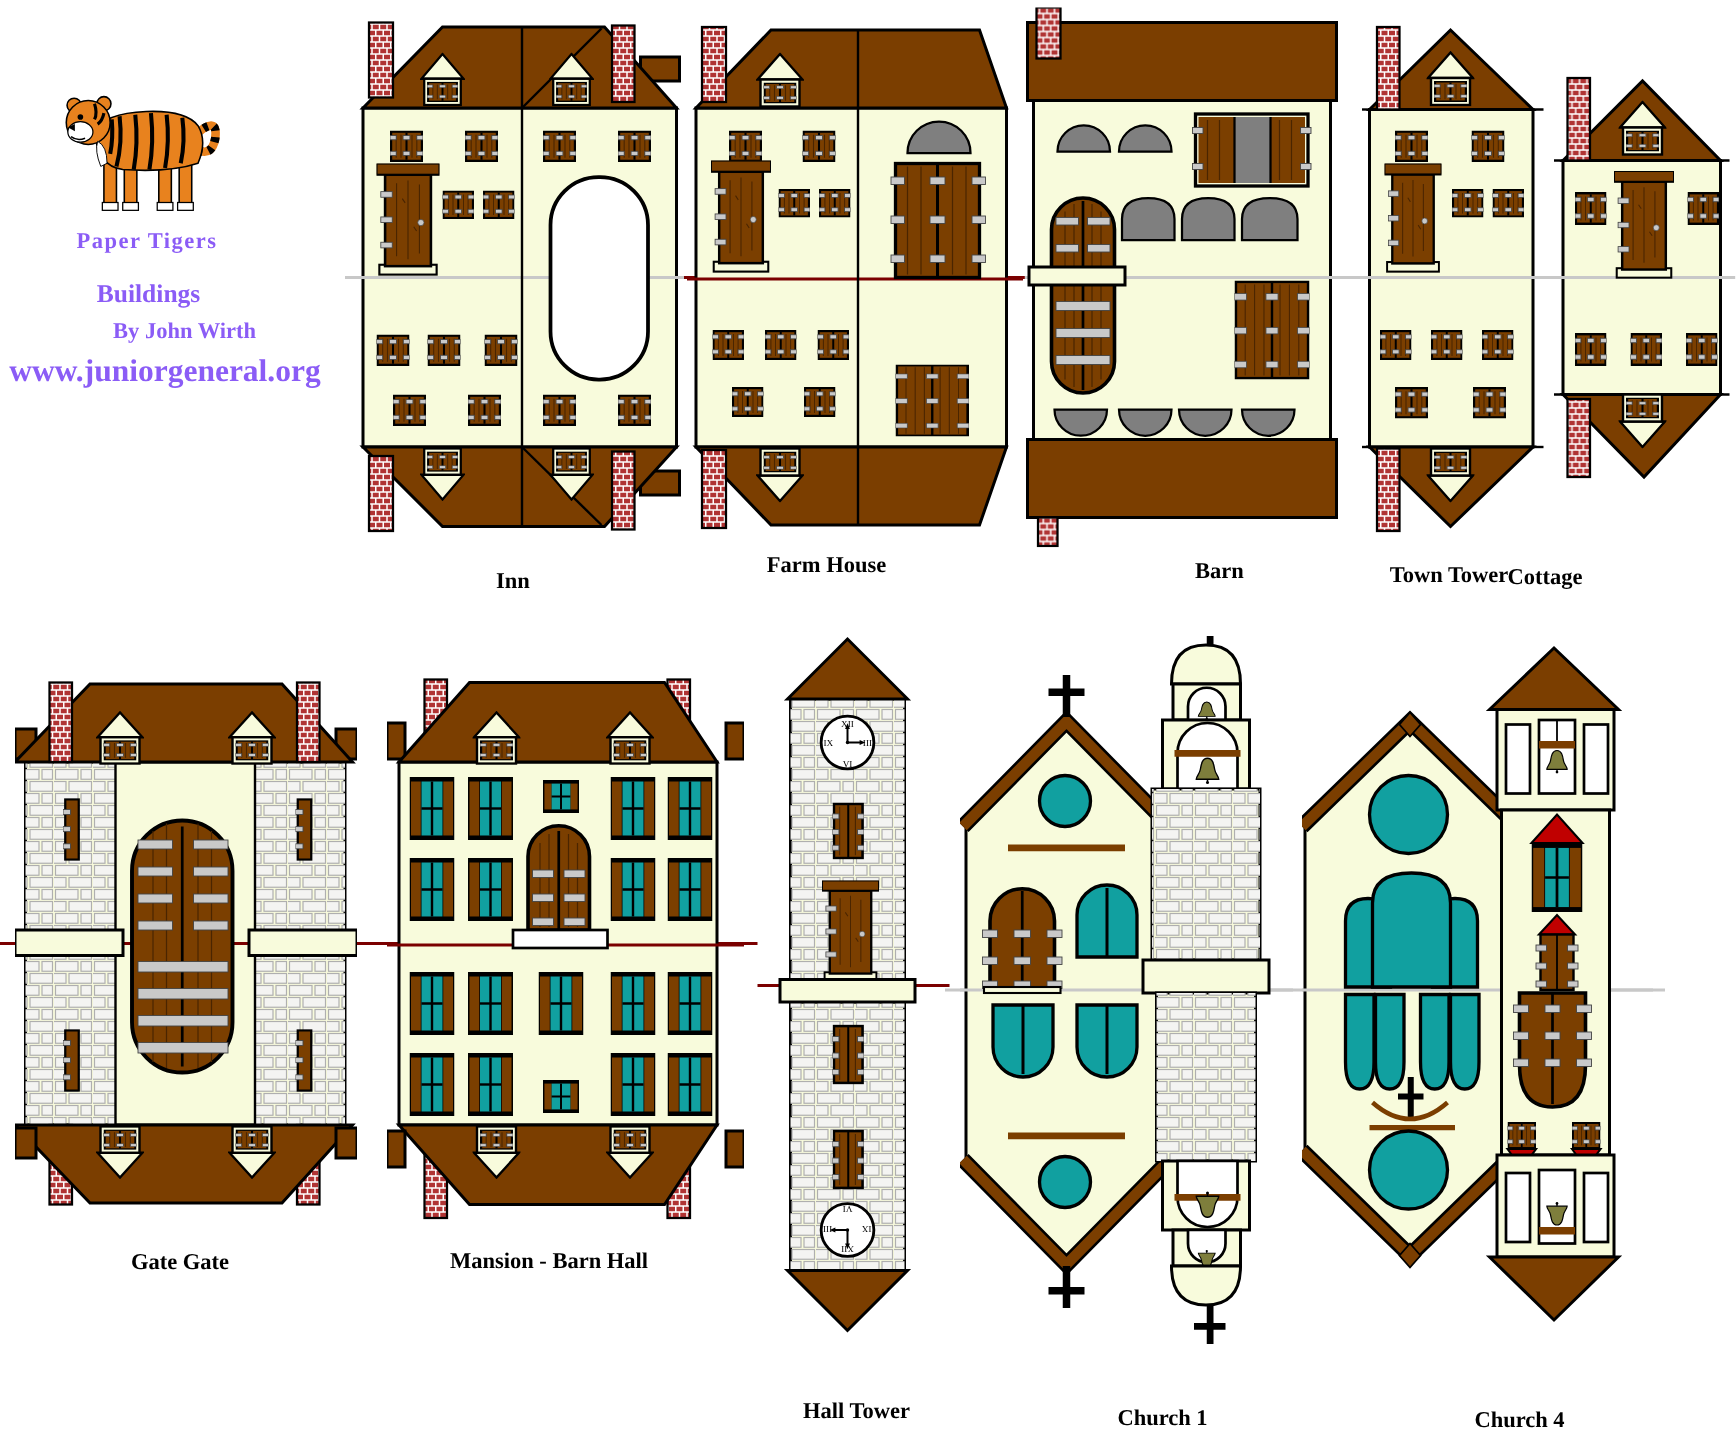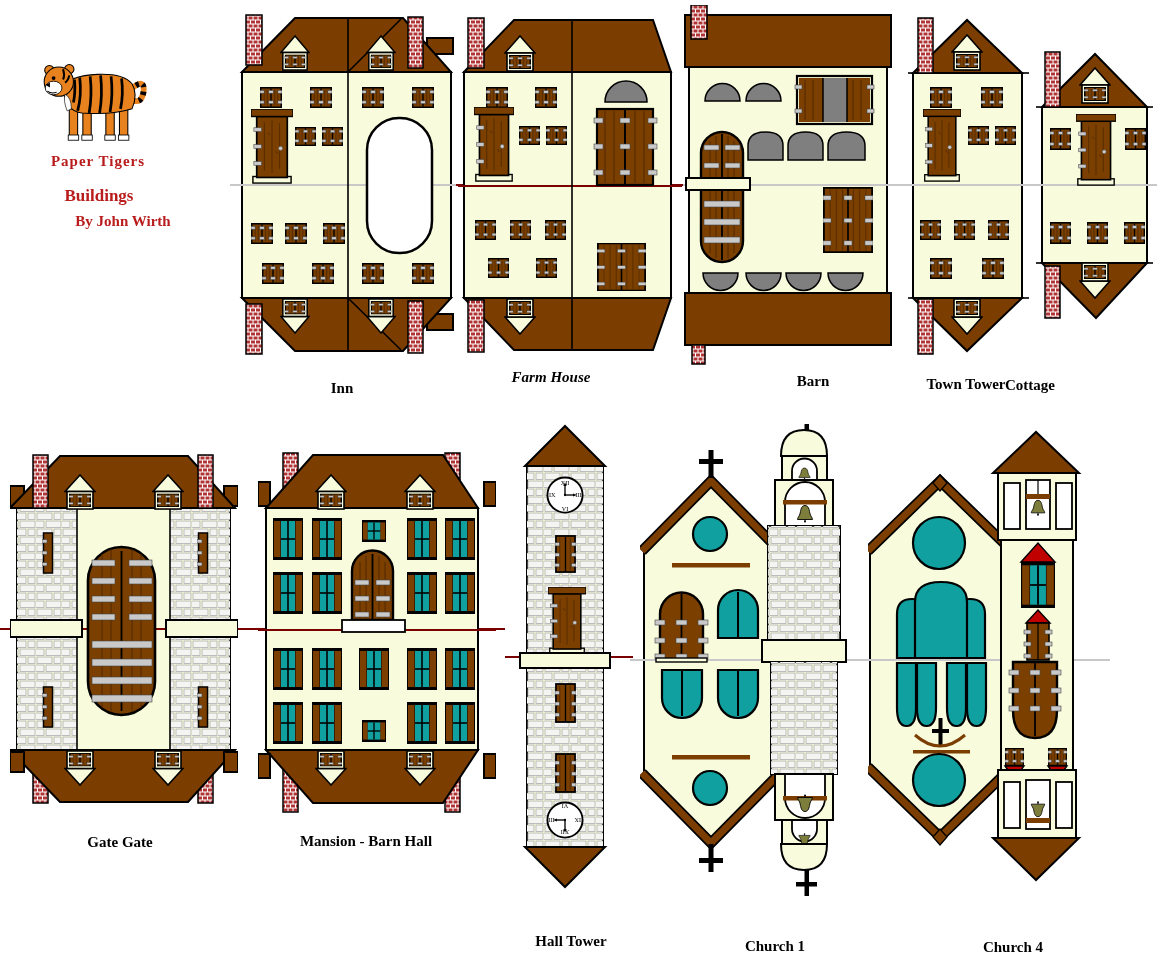--- a/index.html
+++ b/index.html
@@ -2,21 +2,21 @@
 <html><head>
 <meta charset="utf-8">
 <style>
   html,body{margin:0;padding:0;background:#fff;}
   .sheet{position:relative;width:1157px;height:966px;background:#fff;overflow:hidden;
          font-family:"Liberation Serif",serif;}
   .fold{position:absolute;height:2px;z-index:0;}
   figure{position:absolute;margin:0;padding:0;z-index:1;}
   .blabel{position:absolute;transform:translateX(-50%);font-weight:bold;font-size:15px;
           color:#000;white-space:nowrap;z-index:2;}
-  .hdr{position:absolute;font-weight:bold;color:#b91c1c;white-space:nowrap;z-index:2;}
+  .hdr{position:absolute;font-weight:bold;color:#8b5cf6;white-space:nowrap;z-index:2;}
   .c{transform:translateX(-50%);}
   
   .cw{fill:#F8FBDC;stroke:#000;stroke-width:2;}
   .rf{fill:#7B3E00;stroke:#000;stroke-width:2;}
   .bk{fill:url(#brick);stroke:#000;stroke-width:1.5;}
   .st{fill:url(#stone);}
   .tl{fill:#11A0A0;stroke:#000;stroke-width:2.2;}
   .gy{fill:#7F7F7F;stroke:#000;stroke-width:1.5;}
   .wh{fill:#fff;stroke:#000;stroke-width:1.8;}
   .hg{fill:#C9C9C9;stroke:#444;stroke-width:0.6;}
@@ -166,20 +166,21 @@
       <ellipse cx="13" cy="38" rx="8" ry="6.5" fill="#fff" stroke="#000" stroke-width="0.8"></ellipse>
       <circle cx="13" cy="28.5" r="1.8" fill="#000"></circle>
       <polygon points="5,35 9.5,33 9.5,37.5" fill="#000"></polygon>
       <path d="M7,41 Q11,44 16,42" stroke="#000" stroke-width="1" fill="none"></path>
       <path d="M24,44 Q30,47 30,58 L26,60 Q22,50 24,44 Z" fill="#fff" stroke="#000" stroke-width="0.6"></path>
     </svg>
   </figure>
   <div class="hdr c" style="left:98px;top:153px;font-size:15px;letter-spacing:1px;">Paper Tigers</div>
   <div class="hdr c" style="left:99px;top:186px;font-size:17px;">Buildings</div>
   <div class="hdr c" style="left:99px;top:213px;font-size:15px;margin-left:24px;">By John Wirth</div>
+  <div class="hdr c" style="left:110px;top:235px;font-size:21px;">www.juniorgeneral.org</div>
 
   <figure style="left:238px;top:8px;">
     <svg width="218" height="352" viewBox="0 0 218 352">
       <rect class="rf" x="189" y="30" width="26" height="16" stroke-width="1.5"></rect>
       <rect class="rf" x="189" y="306" width="26" height="16" stroke-width="1.5"></rect>
       <g>
         <rect class="cw" x="4" y="64" width="209" height="226"></rect>
         <line x1="0" y1="177" x2="218" y2="177" stroke="#C8C8C8" stroke-width="2"></line>
         <line class="ln" x1="110" y1="64" x2="110" y2="290"></line>
       </g>
@@ -258,21 +259,21 @@
         <use href="#win" x="87" y="212" width="21" height="20"></use>
       <use href="#win" x="30" y="250" width="21" height="20"></use>
         <use href="#win" x="78" y="250" width="21" height="20"></use>
       <use href="#bdoor" x="139" y="235" width="49" height="48"></use>
       <polygon class="rf" points="6,290 56,342 195,342 213,290"></polygon>
       <line class="ln" x1="114" y1="290" x2="114" y2="342"></line>
       <rect class="bk" x="10" y="292" width="16" height="52"></rect>
       <use href="#dormer" width="32" height="37" transform="translate(46,327) scale(1,-1)"></use>
     </svg>
   </figure>
-  <div class="blabel" style="left:551px;top:369px;font-style:italic;">Farm House</div>
+  <div class="blabel" style="left:551px;top:369px;">Farm House</div>
 
   <figure style="left:683px;top:5px;">
     <svg width="212" height="360" viewBox="0 0 212 360">
       <rect class="cw" x="6" y="62" width="198" height="226"></rect>
       <line x1="0" y1="180" x2="212" y2="180" stroke="#C8C8C8" stroke-width="2"></line>
       <rect class="rf" x="2" y="10" width="206" height="52"></rect>
       <rect class="bk" x="8" y="0" width="16" height="34"></rect>
       <path class="gy" d="M22,96 A17.5,17.5 0 0 1 57,96 Z"></path>
       <path class="gy" d="M63,96 A17.5,17.5 0 0 1 98,96 Z"></path>
       <g>

